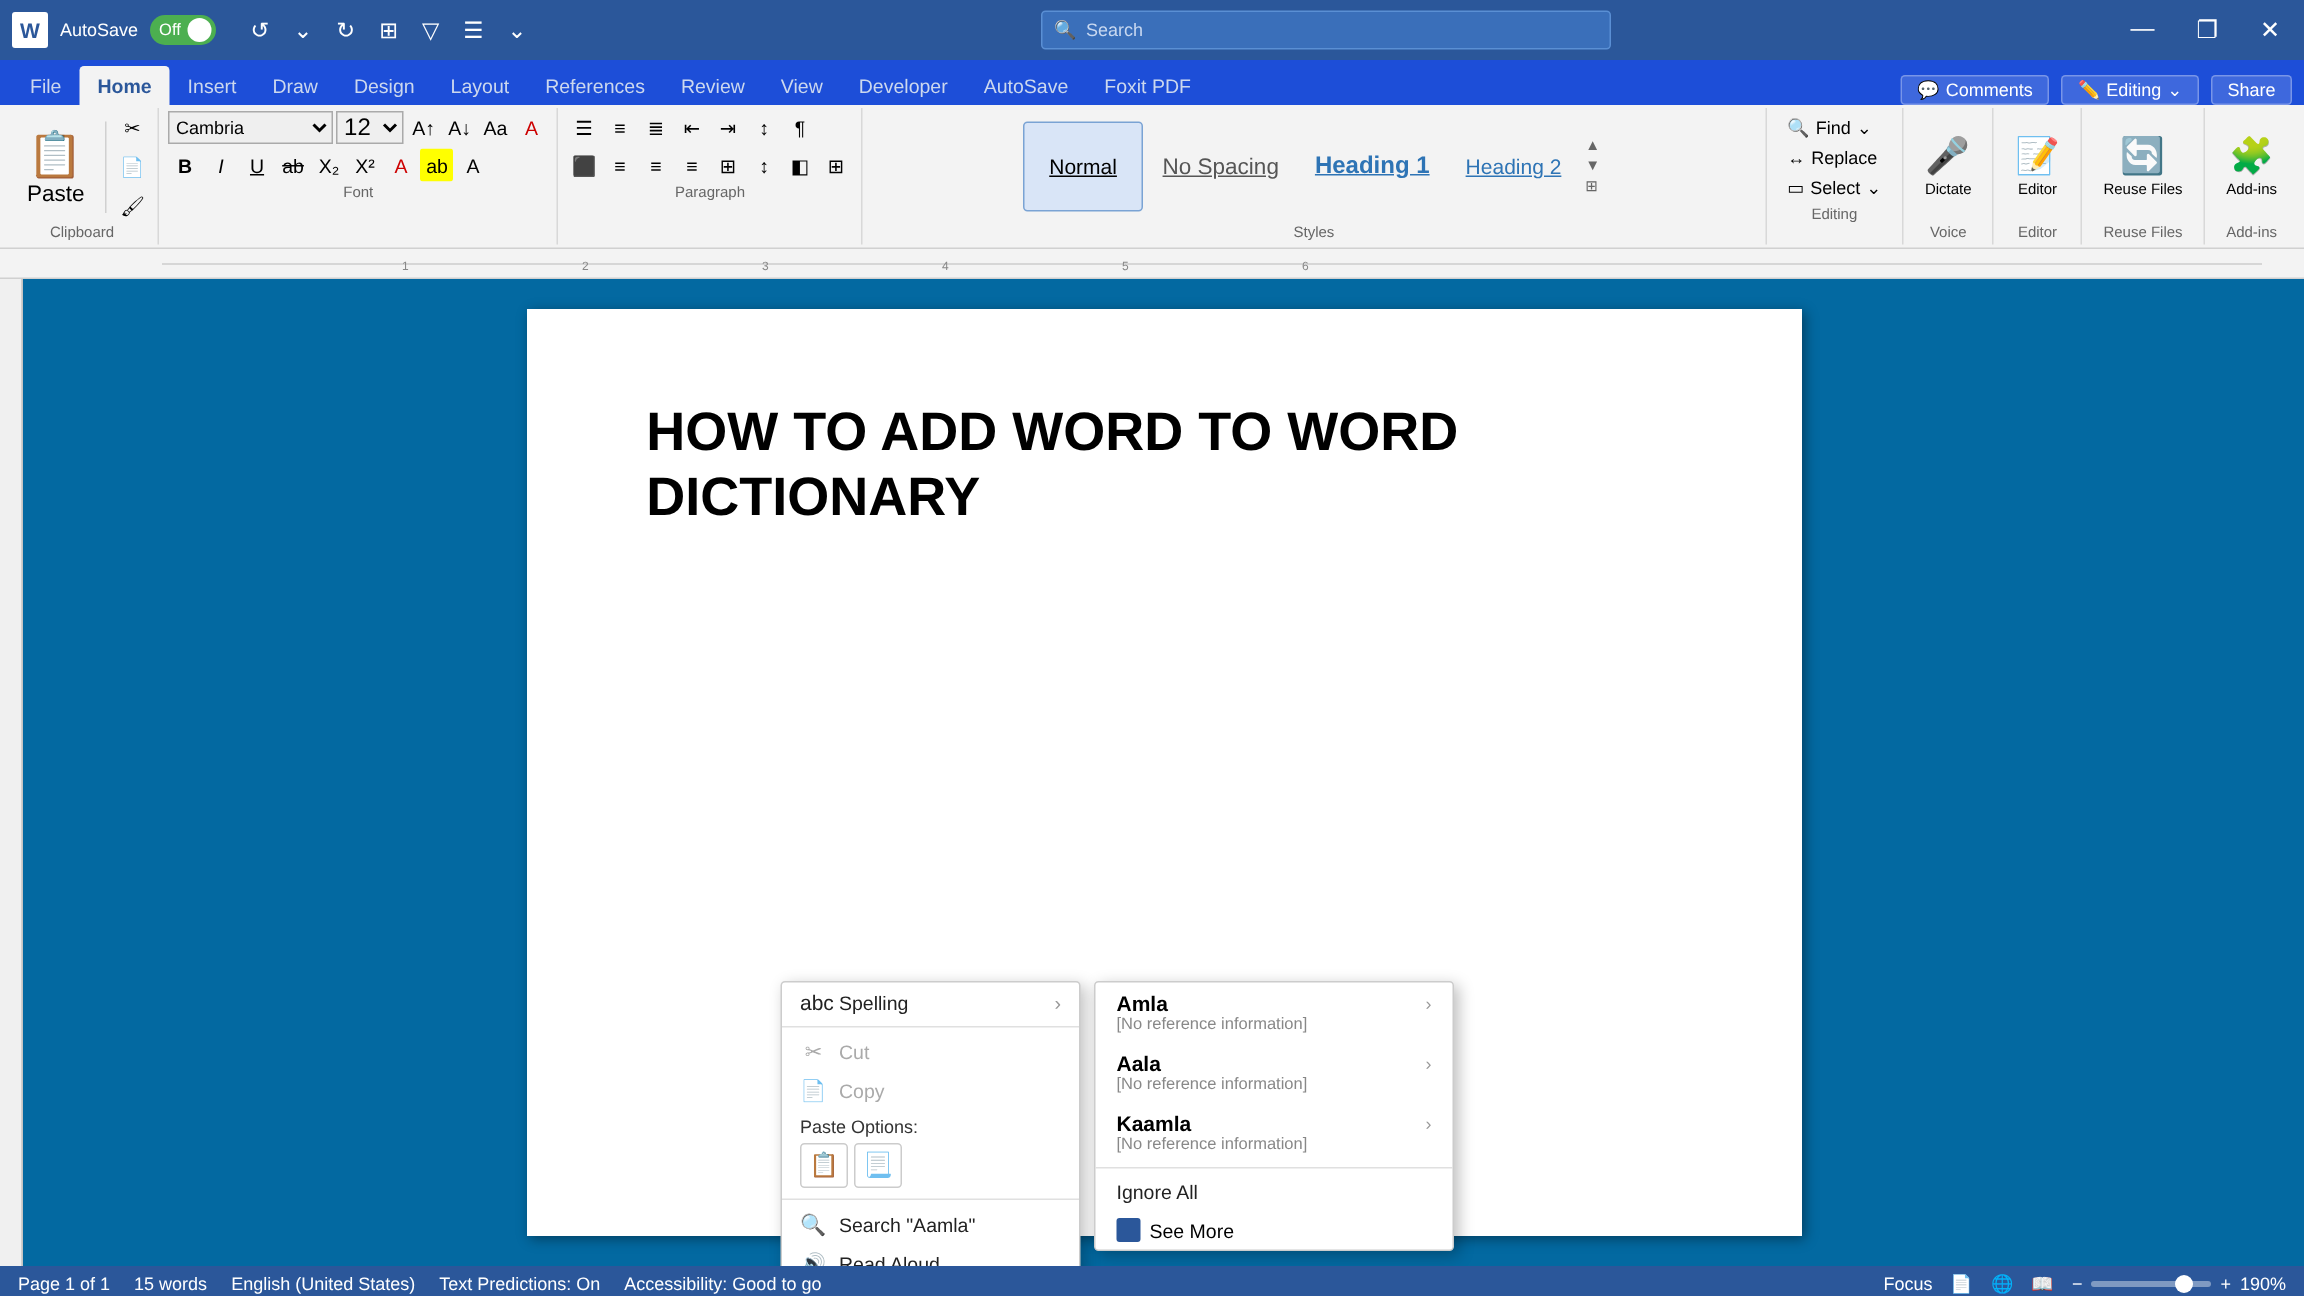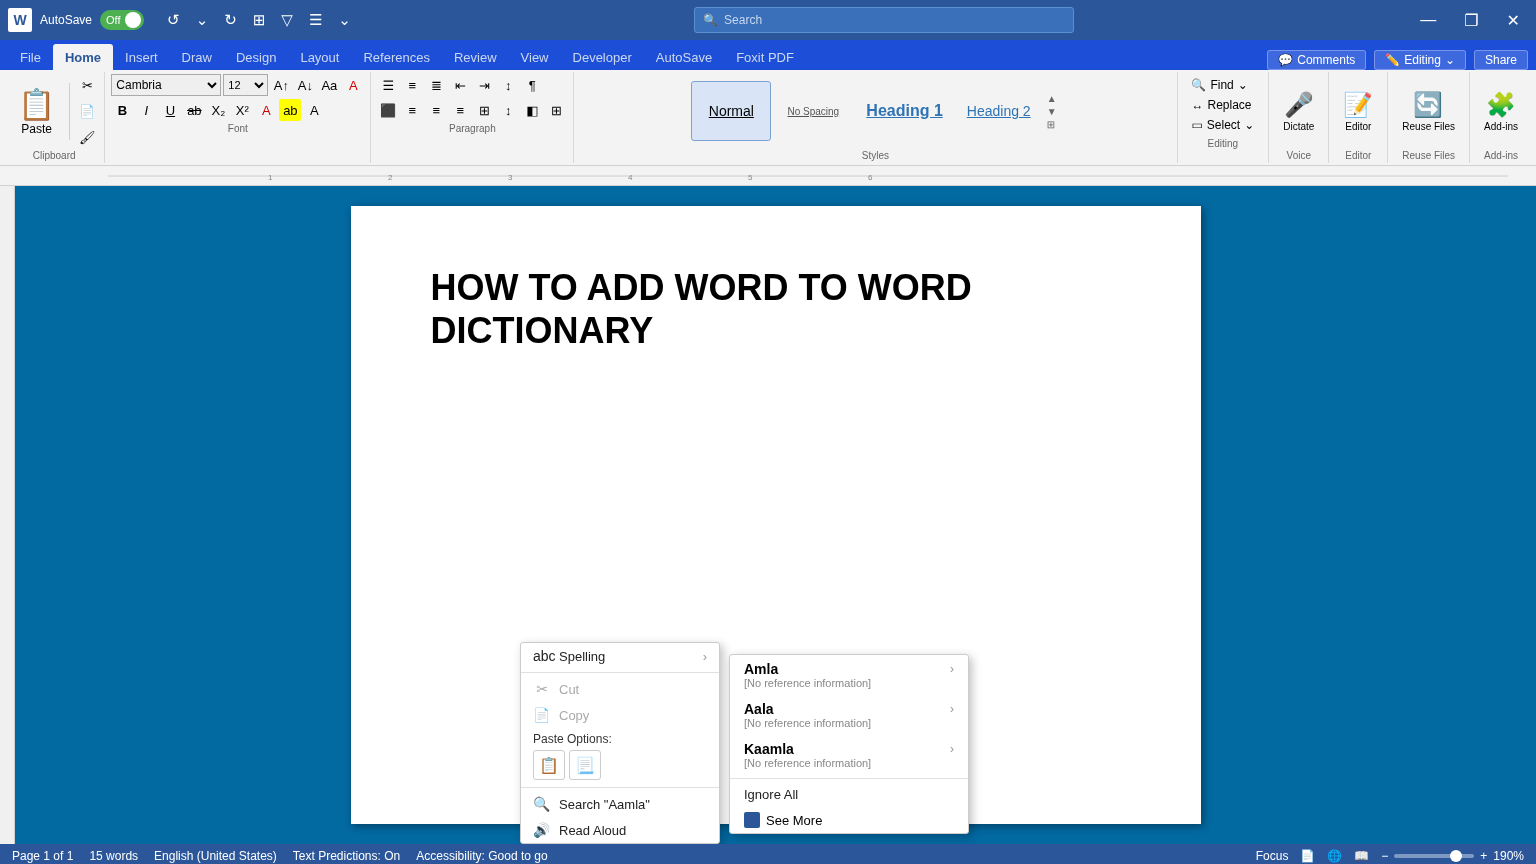--- a/index.html
+++ b/index.html
@@ -75,27 +75,27 @@
       border-right: 1px solid #d8d8d8;
       min-width: fit-content;
     }
     .ribbon-group:last-child { border-right: none; }
     .ribbon-group-content { display: flex; align-items: center; gap: 2px; flex: 1; }
     .ribbon-group-label { font-size: 10px; color: #666; margin-top: 2px; }
 
     
     .paste-btn-big { display: flex; flex-direction: column; align-items: center; padding: 4px 8px; cursor: pointer; border-radius: 3px; }
     .paste-btn-big .icon { font-size: 28px; }
-    .paste-btn-big .label { font-size: 12px; }
+    .paste-btn-big .label { font-size: 15px; }
 
     
     .font-section { display: flex; flex-direction: column; gap: 3px; }
     .font-row { display: flex; align-items: center; gap: 2px; }
     select.font-name { width: 110px; height: 22px; font-size: 12px; border: 1px solid #aaa; }
-    select.font-size { width: 45px; height: 22px; font-size: 11px; border: 1px solid #aaa; }
+    select.font-size { width: 45px; height: 22px; font-size: 16px; border: 1px solid #aaa; }
     .icon-btn { width: 22px; height: 22px; display: flex; align-items: center; justify-content: center; cursor: pointer; border-radius: 2px; font-size: 13px; border: 1px solid transparent; }
     .bold { font-weight: bold; }
     .italic { font-style: italic; }
     .underline { text-decoration: underline; }
 
     
     .styles-section { display: flex; align-items: center; }
     .style-carousel { display: flex; gap: 2px; align-items: center; }
     .style-btn {
       padding: 6px 10px;
@@ -105,21 +105,21 @@
       border: 1px solid transparent;
       height: 60px;
       display: flex;
       align-items: center;
       justify-content: center;
       min-width: 80px;
       text-decoration: underline;
     }
     .style-btn.active { background: #d9e5f7; border-color: #7aa3d4; }
     .style-normal { font-size: 14px; }
-    .style-nospacing { font-size: 10px; color: #555; }
+    .style-nospacing { font-size: 15px; color: #555; }
     .style-h1 { font-size: 16px; color: #2e74b5; font-weight: bold; }
     .style-h2 { font-size: 14px; color: #2e74b5; }
     .styles-scroll { display: flex; flex-direction: column; justify-content: center; }
     .styles-scroll-btn { font-size: 10px; cursor: pointer; color: #666; padding: 1px 3px; }
     .big-icon-btn { display: flex; flex-direction: column; align-items: center; padding: 4px 8px; cursor: pointer; border-radius: 3px; font-size: 10px; gap: 2px; }
     .big-icon-btn .icon { font-size: 24px; }
 
     
     .editing-section { display: flex; flex-direction: column; gap: 2px; padding: 2px 4px; }
     .editing-btn { display: flex; align-items: center; gap: 4px; font-size: 12px; cursor: pointer; padding: 2px 4px; border-radius: 2px; }
@@ -175,21 +175,21 @@
       color: #c00;
       text-decoration: underline wavy #c00;
       background: #fff0f0;
       padding: 1px 2px;
     }
 
     
     .context-menu {
       position: absolute;
       left: 505px;
-      top: 456px;
+      top: 468px;
       background: white;
       border: 1px solid #ccc;
       box-shadow: 3px 3px 10px rgba(0,0,0,0.25);
       border-radius: 3px;
       width: 200px;
       z-index: 100;
       font-size: 13px;
     }
     .ctx-item {
       display: flex;

